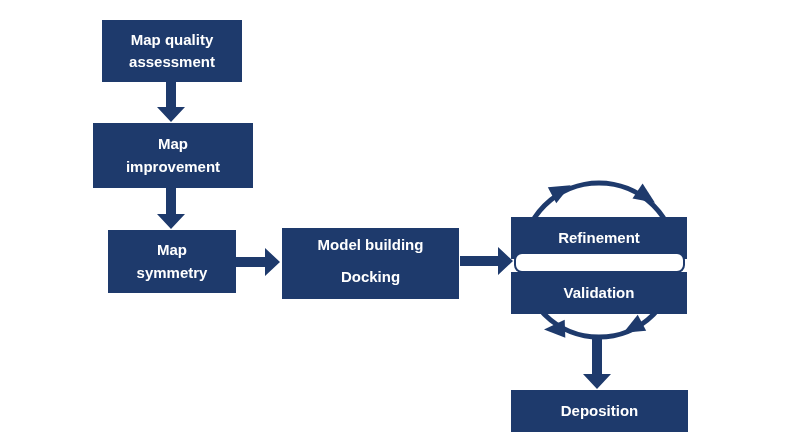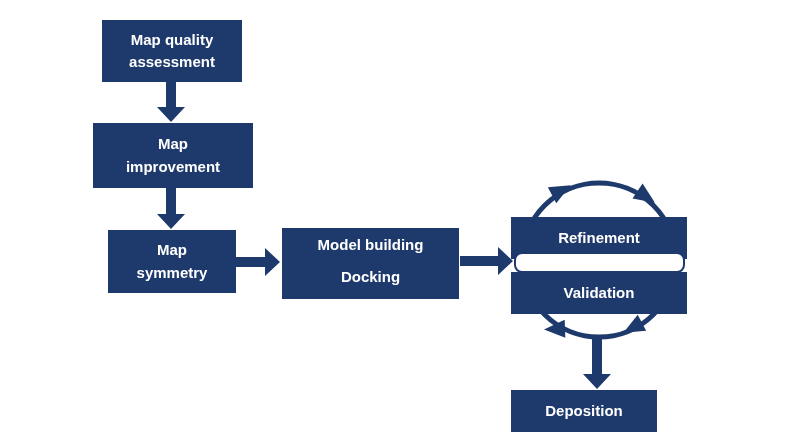--- a/index.html
+++ b/index.html
@@ -55,21 +55,21 @@
   .cycle-head{fill:var(--cycle-stroke);stroke:none;}
 
   
   #n-map-quality   {left:102px;top:20px; width:140px;height:62px;}
   #n-map-improve   {left:93px; top:123px;width:160px;height:65px;}
   #n-map-symmetry  {left:108px;top:230px;width:128px;height:63px;}
   #n-model-building{left:282px;top:209px;width:177px;height:34px;margin-top:19px;}
   #n-docking       {left:282px;top:256px;width:177px;height:43px;}
   #n-refinement    {left:511px;top:217px;width:176px;height:42px;}
   #n-validation    {left:511px;top:272px;width:176px;height:42px;}
-  #n-deposition    {left:511px;top:390px;width:146px;height:42px;}
+  #n-deposition    {left:511px;top:390px;width:177px;height:42px;}
   #cycle-slot      {left:514px;top:252px;width:171px;height:21px;}
 </style>
 </head>
 <body>
 
 <div class="canvas">
 
   <svg class="layer" viewBox="0 0 800 443">
 
     <circle class="cycle-ring" cx="599" cy="260" r="77"></circle>

